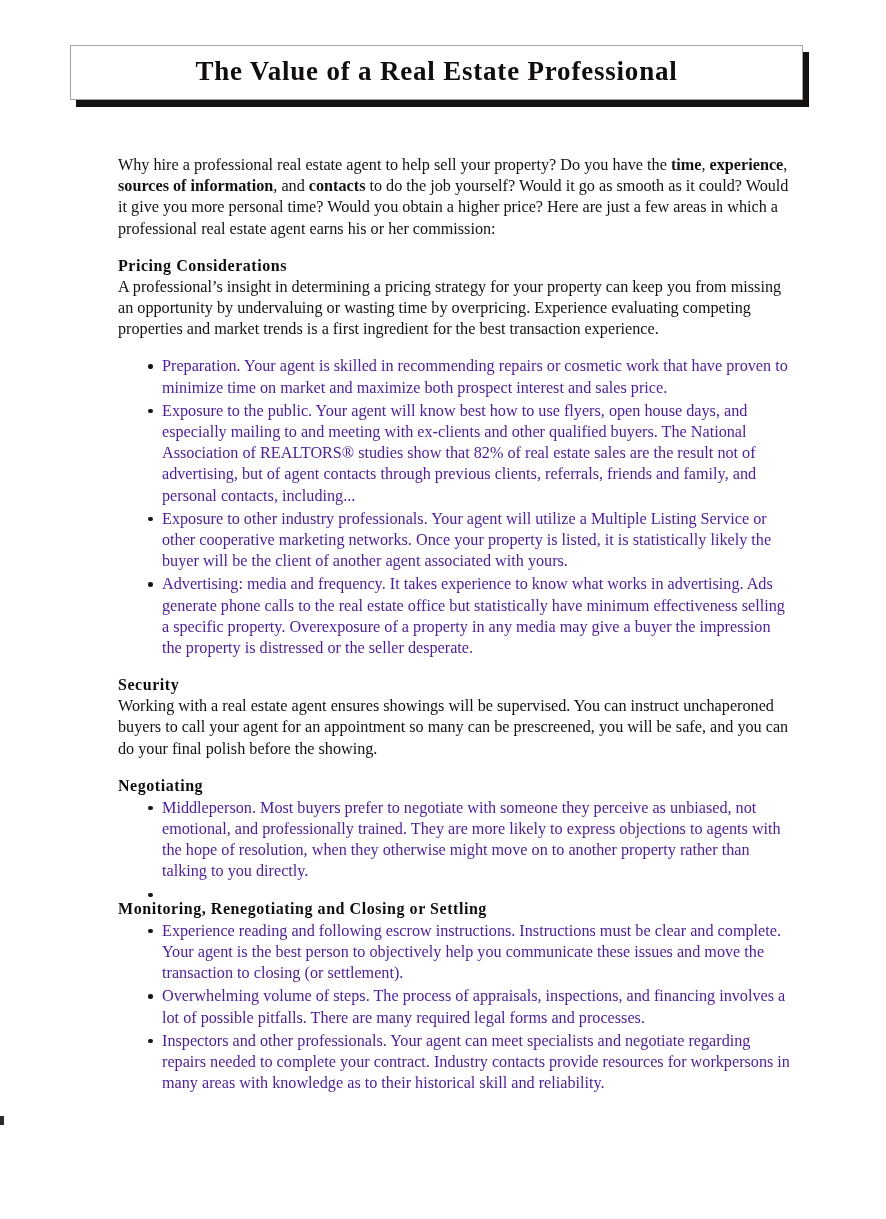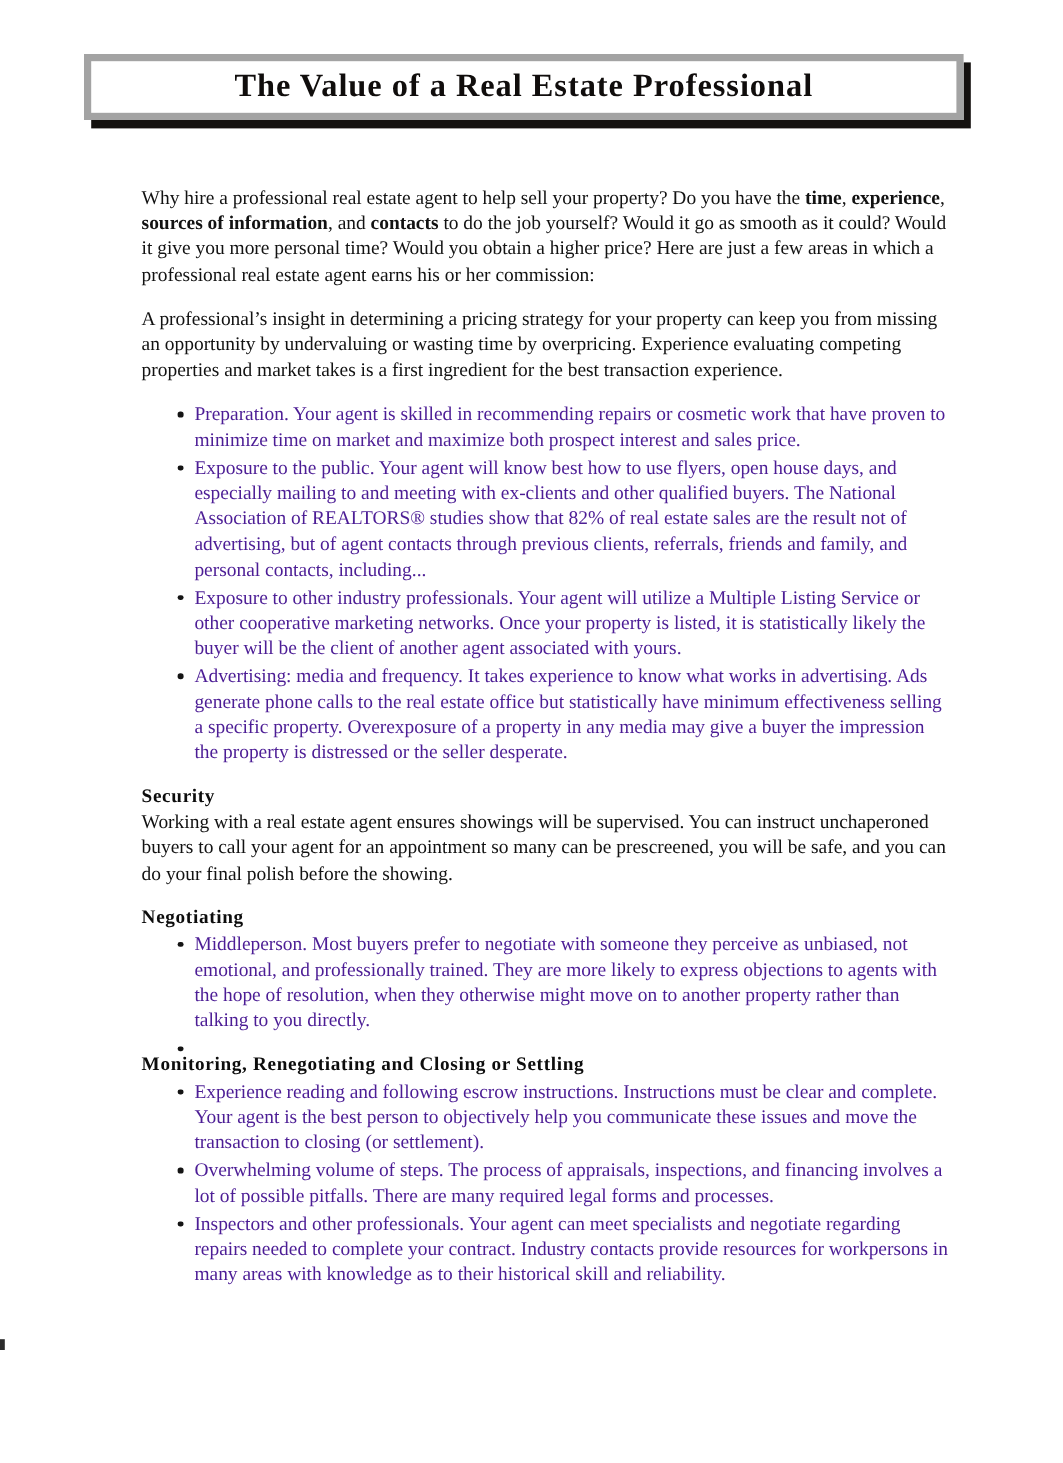--- a/index.html
+++ b/index.html
@@ -33,21 +33,21 @@
     height: 55px;
     background: #14110f;
   }
   .title-box {
     position: absolute;
     left: 0;
     top: 0;
     width: 733px;
     height: 55px;
     box-sizing: border-box;
-    border: 6px solid #a3a3a3;
+    border: 1px solid #a3a3a3;
     background: #ffffff;
     display: flex;
     align-items: center;
     justify-content: center;
   }
   .title-text {
     font-size: 27px;
     font-weight: bold;
     letter-spacing: 0.8px;
     color: #100d0c;
@@ -125,21 +125,22 @@
   <div class="title-shadow"></div>
   <div class="title-box">
     <div class="title-text">The Value of a Real Estate Professional</div>
   </div>
 </div>
 
 <div class="doc-body">
   <p class="para" id="intro-paragraph"><span>Why hire a professional real estate agent to help sell your property?  Do you have the </span><b>time</b><span>, </span><b>experience</b><span>, </span><b>sources of information</b><span>, and </span><b>contacts</b><span> to do the job yourself?  Would it go as smooth as it could?  Would it give you more personal time?  Would you obtain a higher price?  Here are just a few areas in which a professional real estate agent earns his or her commission:</span></p>
   <div id="sections-host">
       <div class="section">
-        <p class="para">A professional’s insight in determining a pricing strategy for your property can keep you from missing an opportunity by undervaluing or wasting time by overpricing.  Experience evaluating competing properties and market takes is a first ingredient for the best transaction experience.</p>
+        <div class="heading">Pricing Considerations</div>
+        <p class="para">A professional’s insight in determining a pricing strategy for your property can keep you from missing an opportunity by undervaluing or wasting time by overpricing.  Experience evaluating competing properties and market trends is a first ingredient for the best transaction experience.</p>
       </div>
       <div class="section">
         <ul class="bullets">
           <li><span class="bullet-dot"></span><span>Preparation.  Your agent is skilled in recommending repairs or cosmetic work that have proven to minimize time on market and maximize both prospect interest and sales price.</span></li>
           <li><span class="bullet-dot"></span><span>Exposure to the public.  Your agent will know best how to use flyers, open house days, and especially mailing to and meeting with ex-clients and other qualified buyers. The National Association of REALTORS® studies show that 82% of real estate sales are the result not of advertising, but of agent contacts through previous clients, referrals, friends and family, and personal contacts, including...</span></li>
           <li><span class="bullet-dot"></span><span>Exposure to other industry professionals.  Your agent will utilize a Multiple Listing Service or other cooperative marketing networks.  Once your property is listed, it is statistically likely the buyer will be the client of another agent associated with yours.</span></li>
           <li><span class="bullet-dot"></span><span>Advertising: media and frequency.  It takes experience to know what works in advertising.  Ads generate phone calls to the real estate office but statistically have minimum effectiveness selling a specific property.  Overexposure of a property in any media may give a buyer the impression the property is distressed or the seller desperate.</span></li>
         </ul>
       </div>
       <div class="section">

